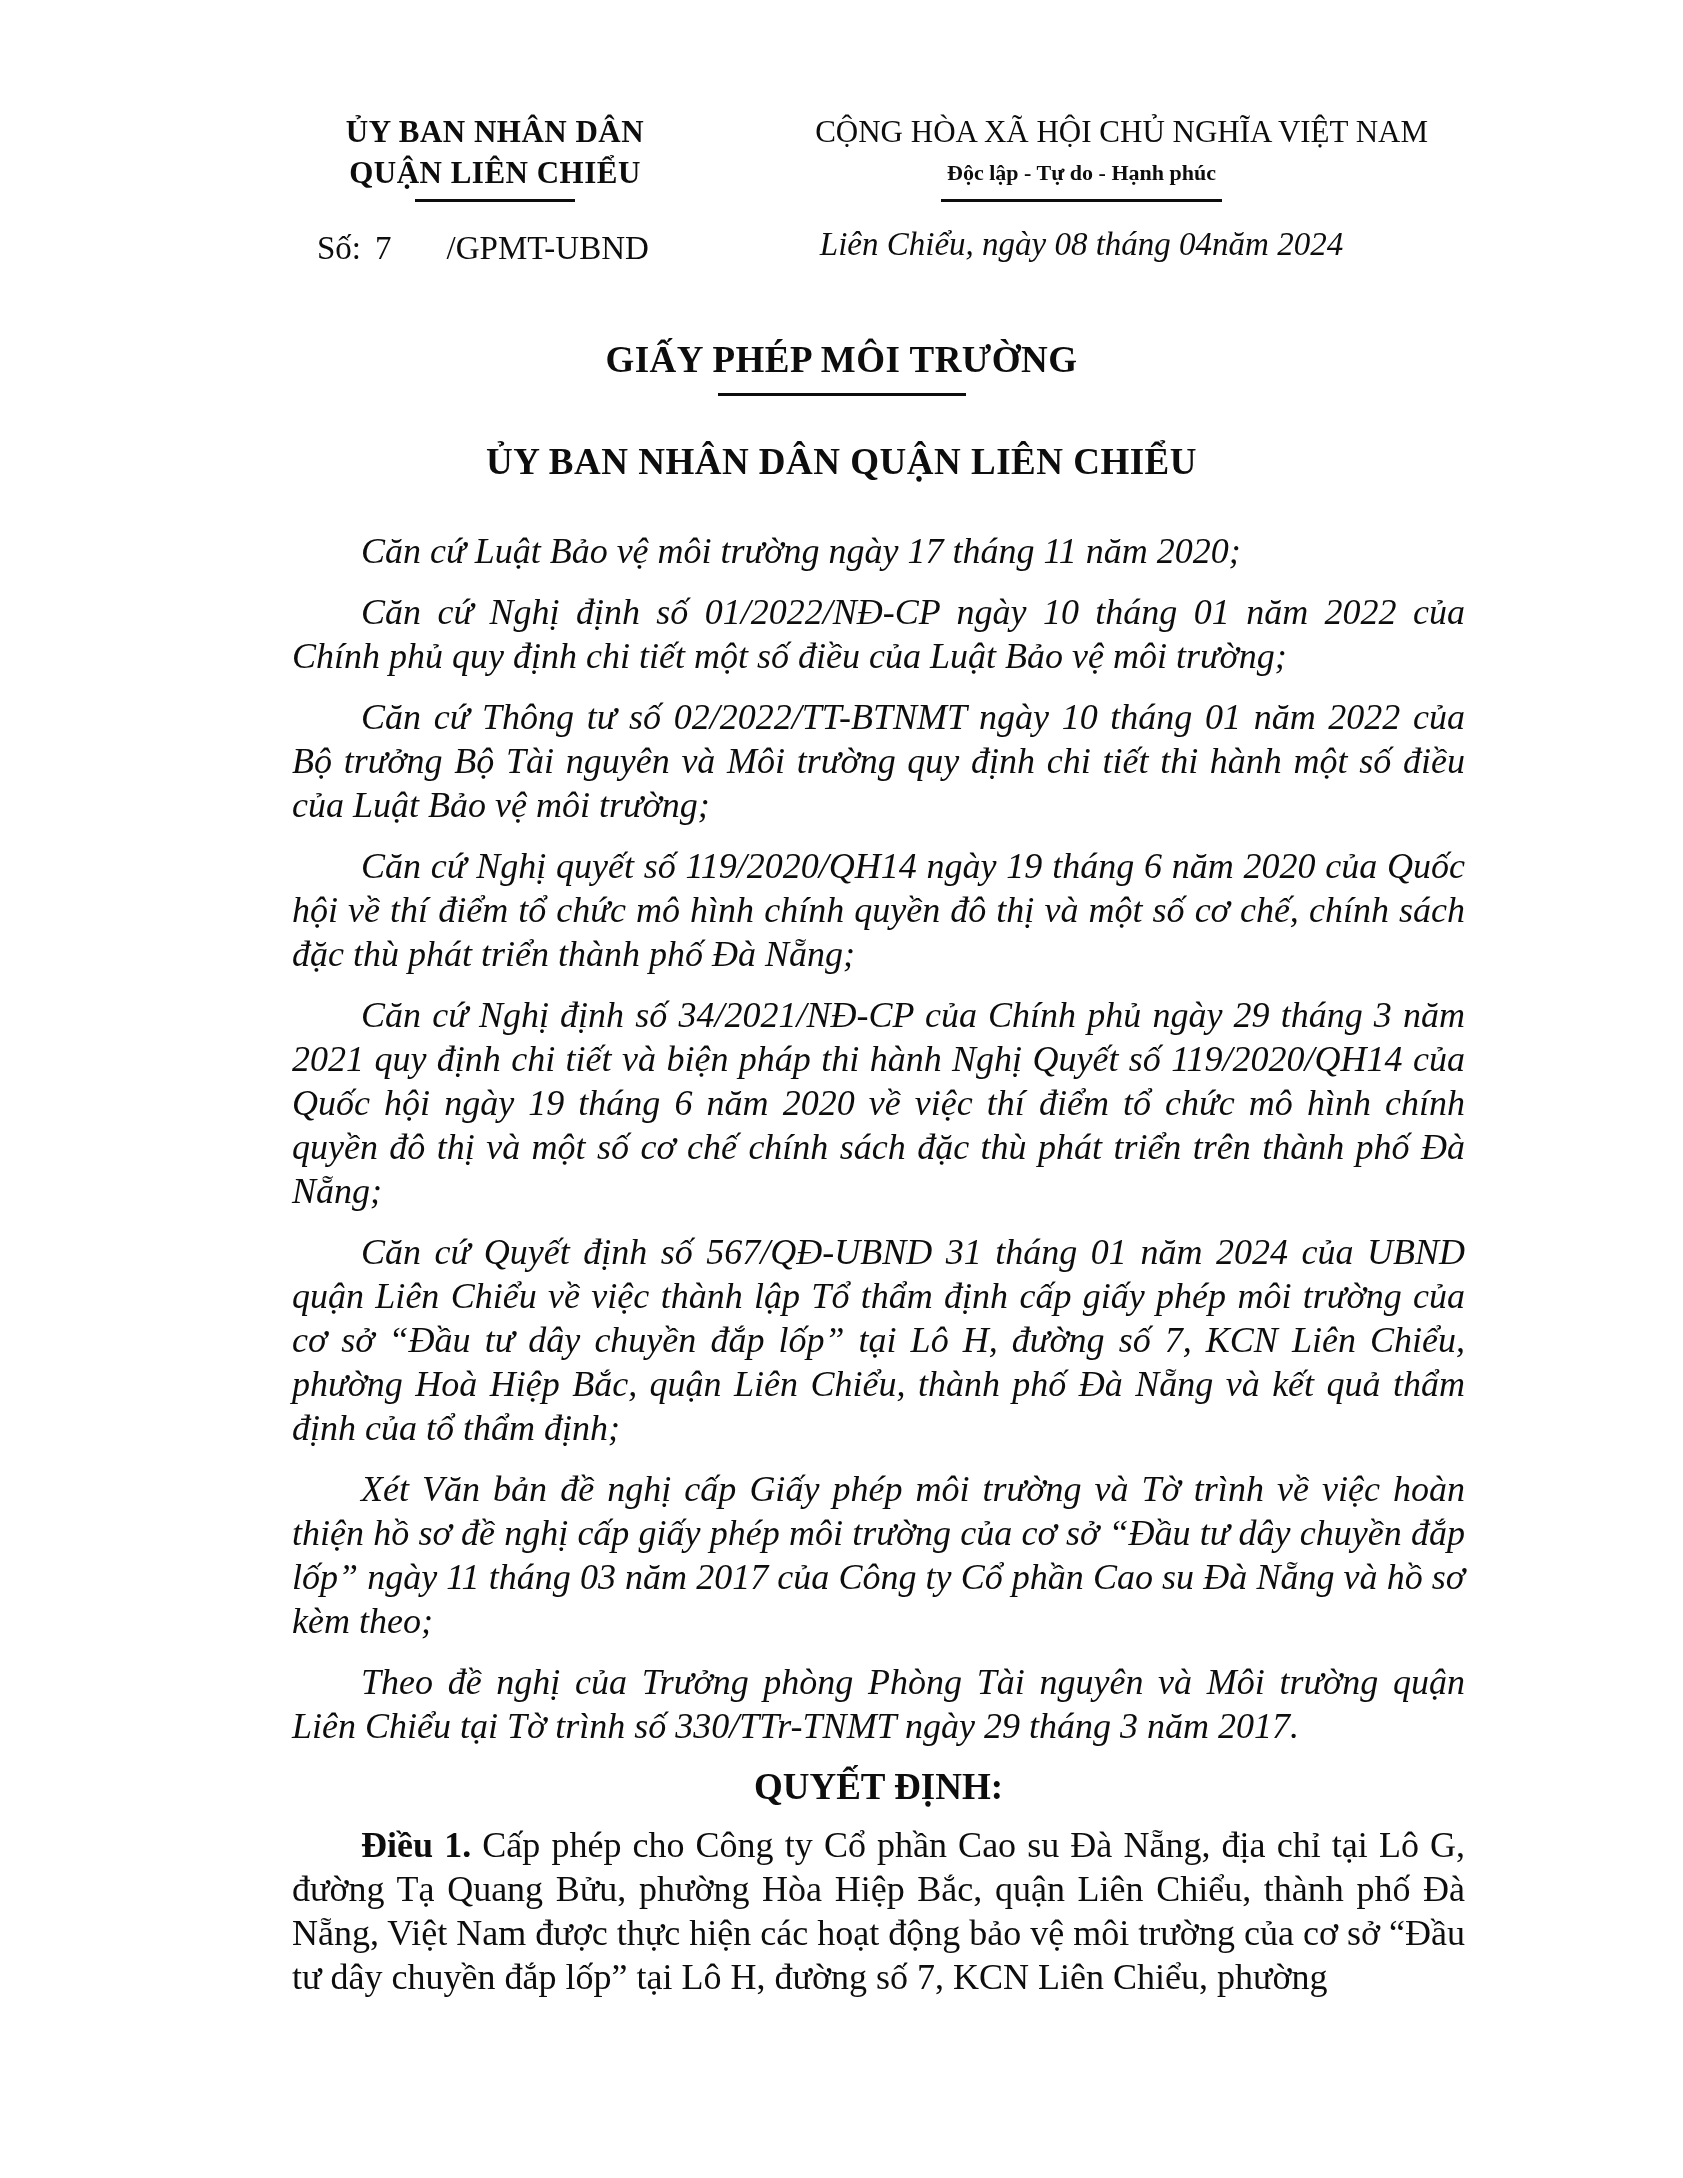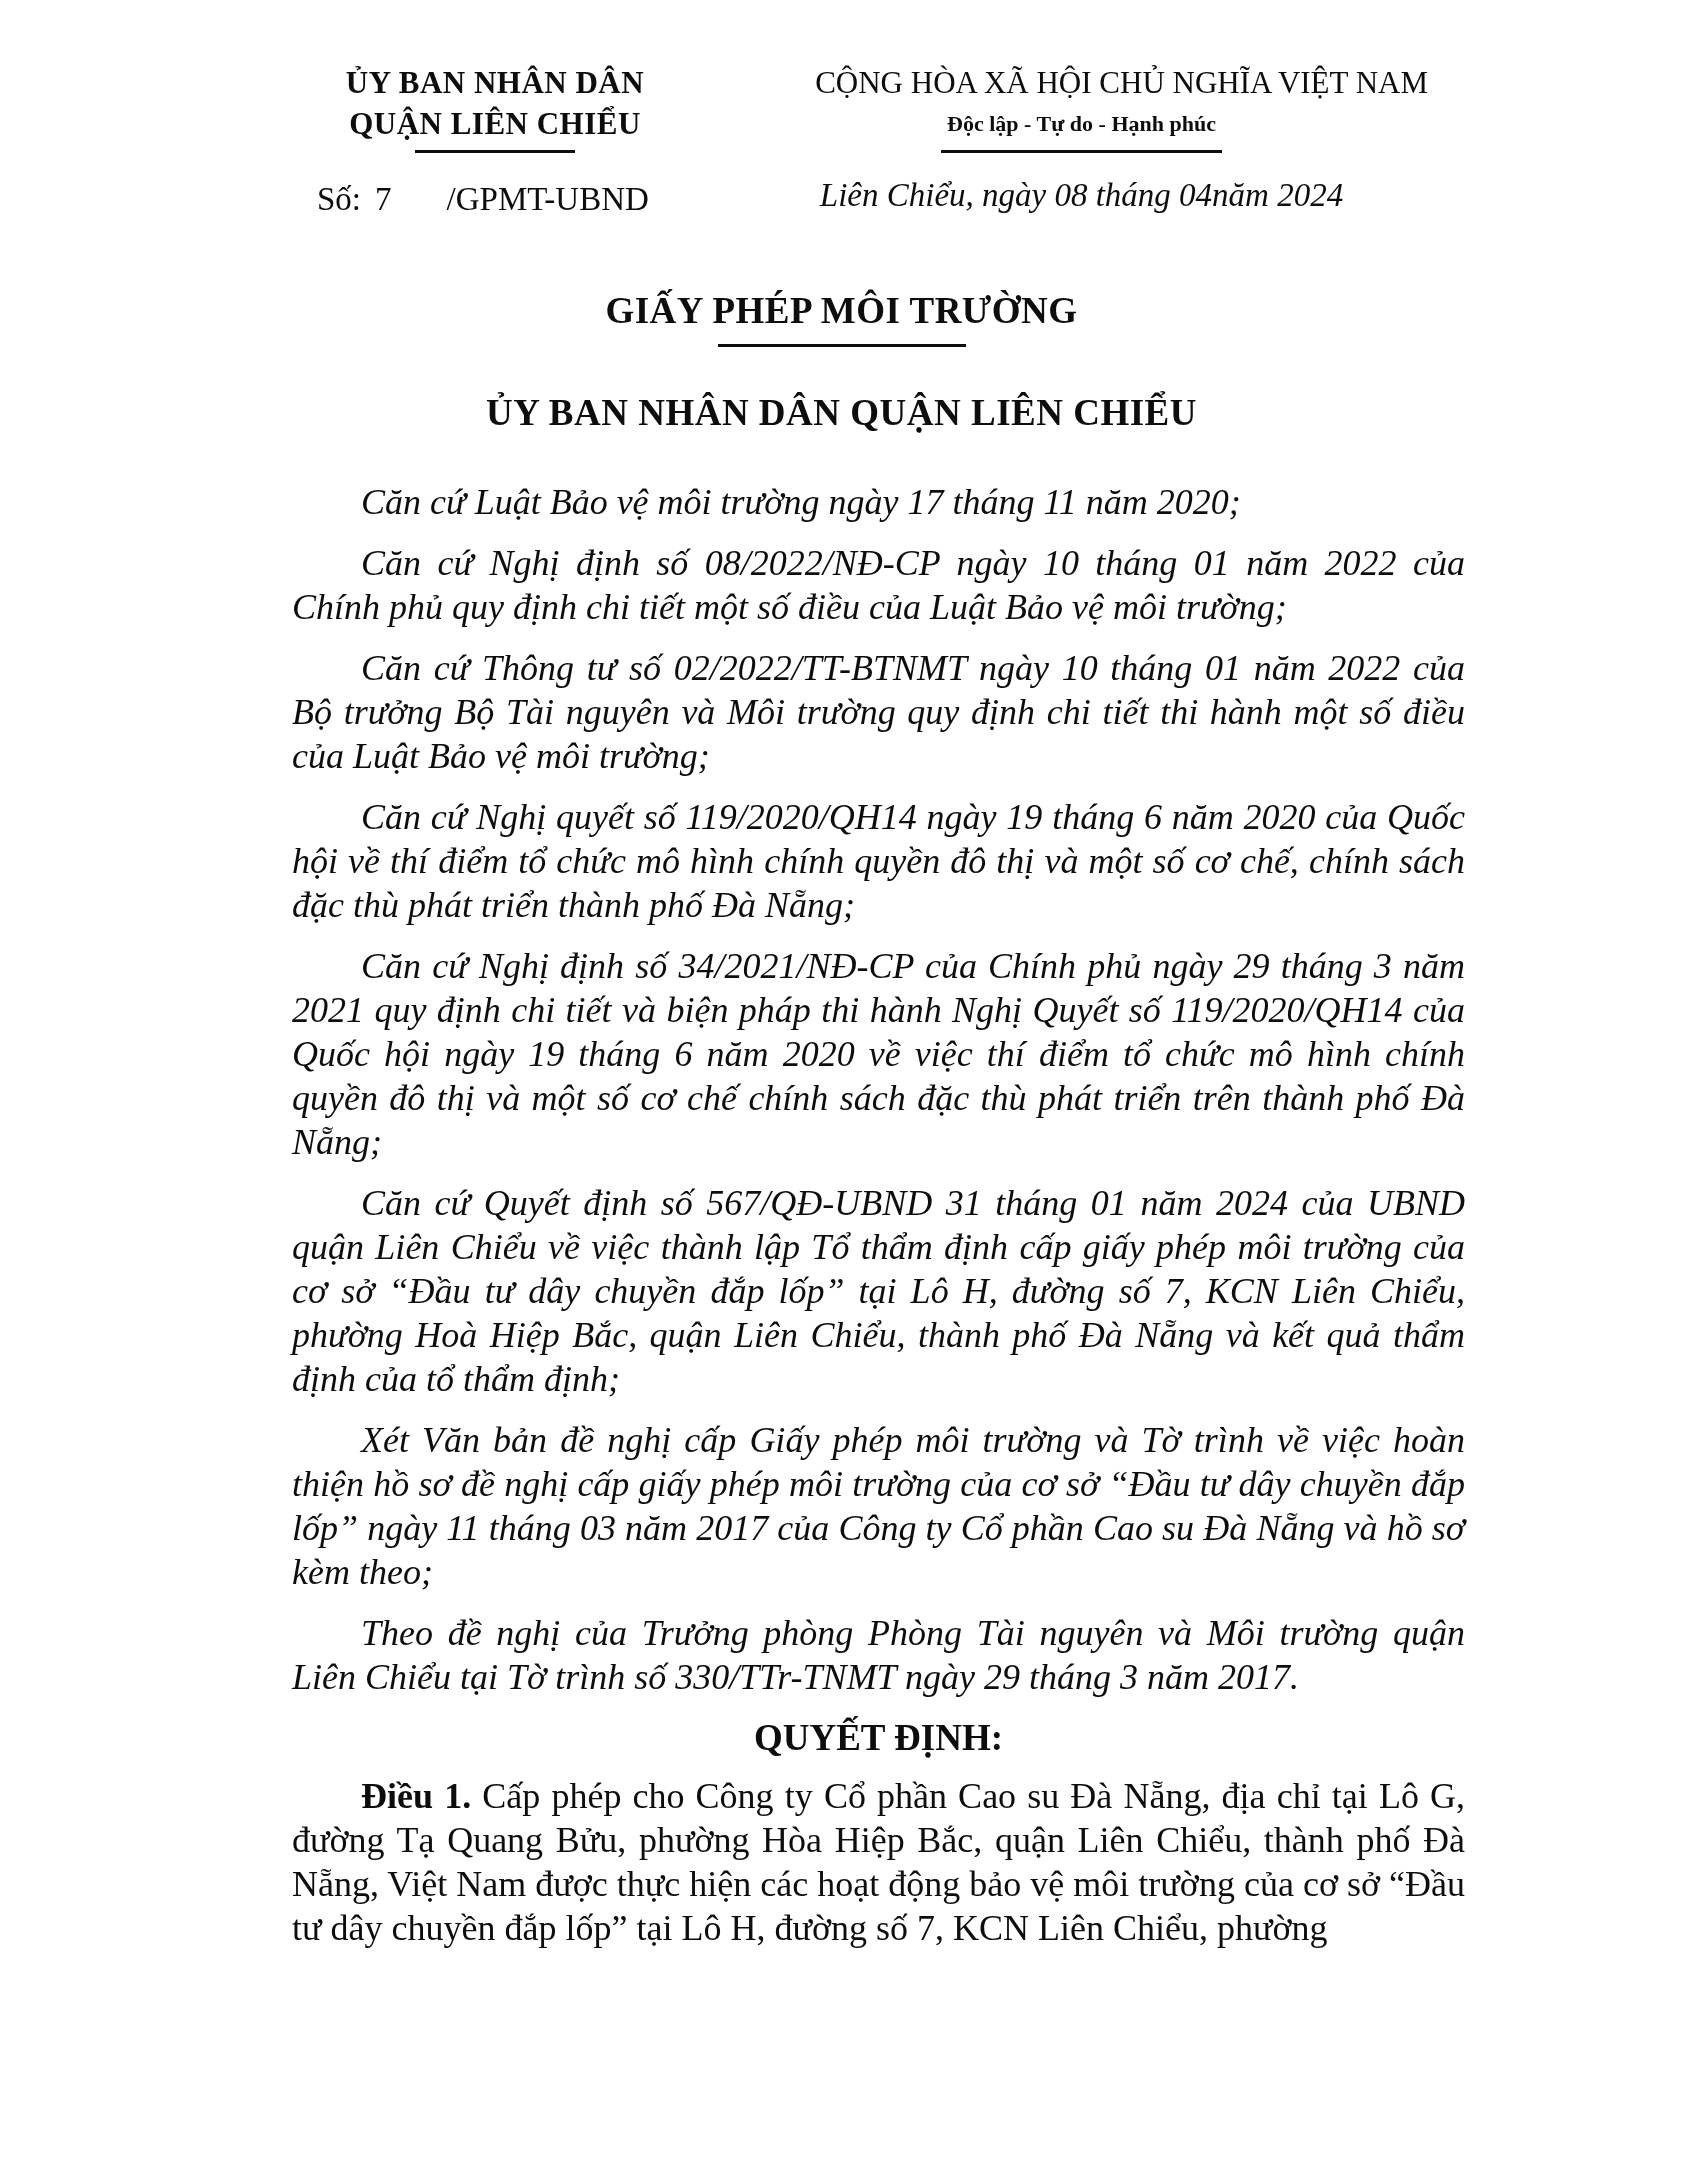--- a/index.html
+++ b/index.html
@@ -10,21 +10,21 @@
     background: #ffffff;
     color: #0d0d0d;
     font-family: "Liberation Serif", serif;
     overflow: hidden;
     box-sizing: border-box;
   }
   
   .header {
     display: flex;
     align-items: flex-start;
-    padding-top: 62px;
+    padding-top: 111px;
   }
   .header-left {
     width: 396px;
     margin-left: 297px;
     text-align: center;
     flex: none;
   }
   .org-line {
     font-weight: bold;
     font-size: 31px;
@@ -146,21 +146,21 @@
 
   <div class="title-block">
     <div class="doc-title">GIẤY PHÉP MÔI TRƯỜNG</div>
     <div class="title-underline"></div>
   </div>
 
   <div class="doc-subtitle">ỦY BAN NHÂN DÂN QUẬN LIÊN CHIỂU</div>
 
   <div class="body-text">
     <p class="recital">Căn cứ Luật Bảo vệ môi trường ngày 17 tháng 11 năm 2020;</p>
-    <p class="recital">Căn cứ Nghị định số 08/2022/NĐ-CP ngày 10 tháng 01 năm 2022 của Chính phủ quy định chi tiết một số điều của Luật Bảo vệ môi trường;</p>
+    <p class="recital">Căn cứ Nghị định số 01/2022/NĐ-CP ngày 10 tháng 01 năm 2022 của Chính phủ quy định chi tiết một số điều của Luật Bảo vệ môi trường;</p>
     <p class="recital">Căn cứ Thông tư số 02/2022/TT-BTNMT ngày 10 tháng 01 năm 2022 của Bộ trưởng Bộ Tài nguyên và Môi trường quy định chi tiết thi hành một số điều của Luật Bảo vệ môi trường;</p>
     <p class="recital">Căn cứ Nghị quyết số 119/2020/QH14 ngày 19 tháng 6 năm 2020 của Quốc hội về thí điểm tổ chức mô hình chính quyền đô thị và một số cơ chế, chính sách đặc thù phát triển thành phố Đà Nẵng;</p>
     <p class="recital">Căn cứ Nghị định số 34/2021/NĐ-CP của Chính phủ ngày 29 tháng 3 năm 2021 quy định chi tiết và biện pháp thi hành Nghị Quyết số 119/2020/QH14 của Quốc hội ngày 19 tháng 6 năm 2020 về việc thí điểm tổ chức mô hình chính quyền đô thị và một số cơ chế chính sách đặc thù phát triển trên thành phố Đà Nẵng;</p>
     <p class="recital">Căn cứ Quyết định số 567/QĐ-UBND 31 tháng 01 năm 2024 của UBND quận Liên Chiểu về việc thành lập Tổ thẩm định cấp giấy phép môi trường của cơ sở “Đầu tư dây chuyền đắp lốp” tại Lô H, đường số 7, KCN Liên Chiểu, phường Hoà Hiệp Bắc, quận Liên Chiểu, thành phố Đà Nẵng và kết quả thẩm định của tổ thẩm định;</p>
     <p class="recital">Xét Văn bản đề nghị cấp Giấy phép môi trường và Tờ trình về việc hoàn thiện hồ sơ đề nghị cấp giấy phép môi trường của cơ sở “Đầu tư dây chuyền đắp lốp” ngày 11 tháng 03 năm 2017 của Công ty Cổ phần Cao su Đà Nẵng và hồ sơ kèm theo;</p>
     <p class="recital">Theo đề nghị của Trưởng phòng Phòng Tài nguyên và Môi trường quận Liên Chiểu tại Tờ trình số 330/TTr-TNMT ngày 29 tháng 3 năm 2017.</p>
 
     <p class="decision-heading">QUYẾT ĐỊNH:</p>
 
     <p class="article">

